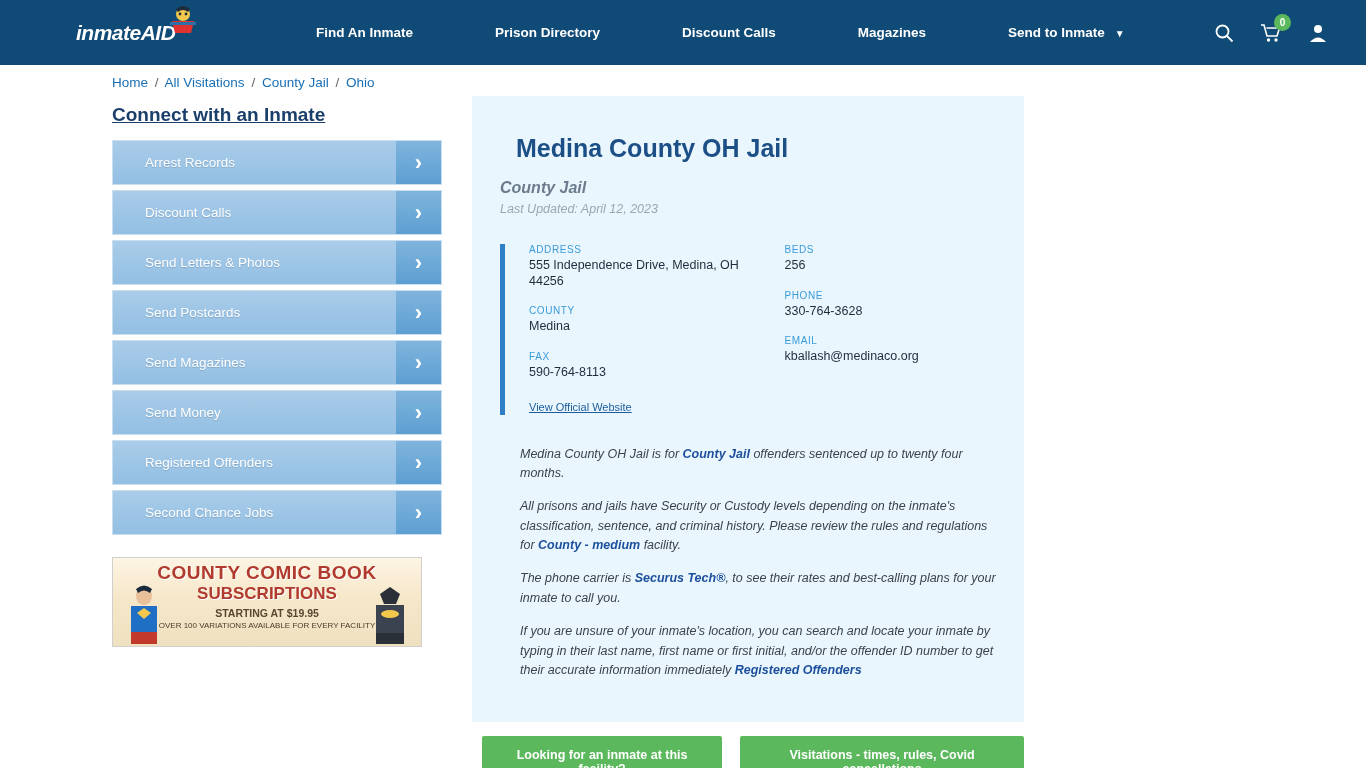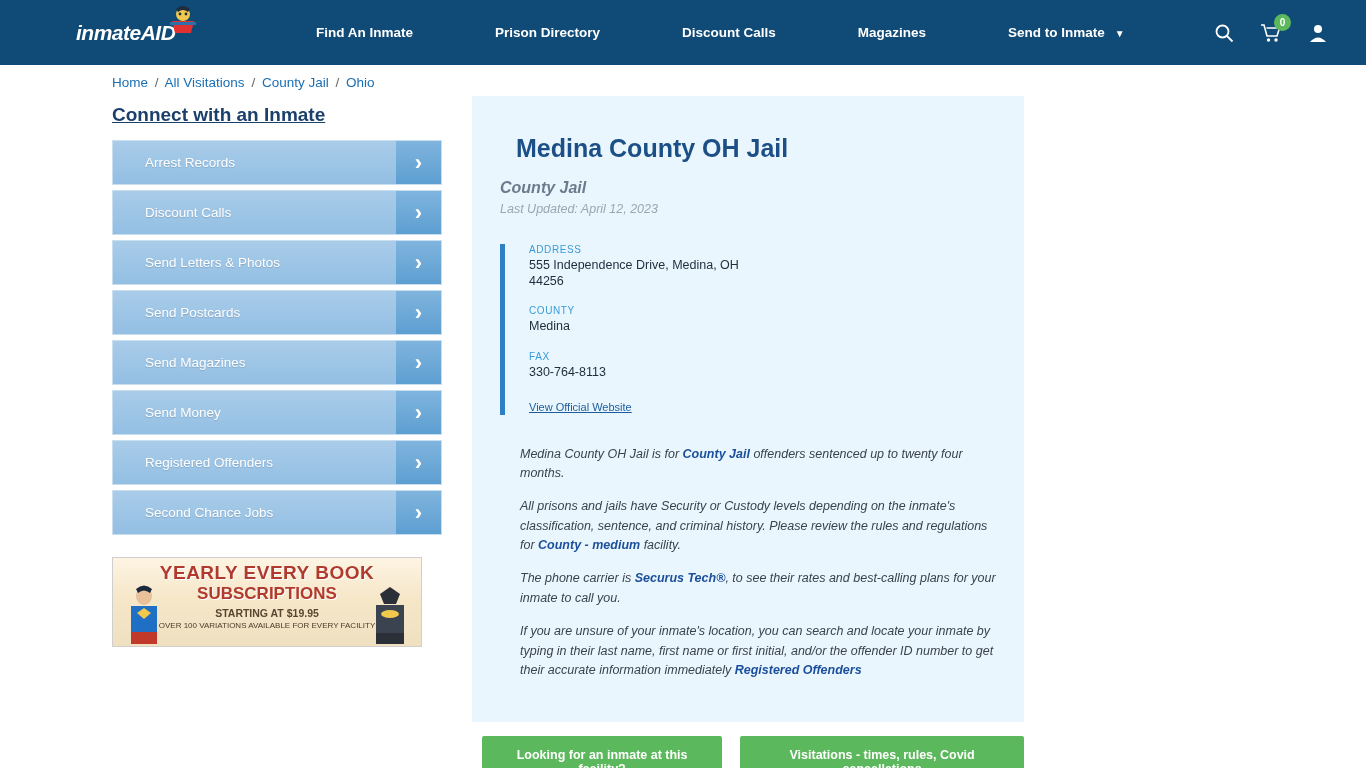--- a/index.html
+++ b/index.html
@@ -394,42 +394,50 @@
         <path d="M14 22 h26 v26 h-26 z" fill="#1f6fc4"></path>
         <path d="M27 24 l7 5 -7 6 -7 -6 z" fill="#f2c94c"></path>
         <path d="M14 48 h26 v12 h-26 z" fill="#c0392b"></path>
       </svg>
       <svg class="ad-hero-r" viewBox="0 0 54 62">
         <path d="M27 3 l10 7 -4 10 h-12 l-4 -10 z" fill="#2b2f38"></path>
         <path d="M13 21 h28 v28 h-28 z" fill="#3b4250"></path>
         <ellipse cx="27" cy="30" rx="9" ry="4" fill="#f2c94c"></ellipse>
         <path d="M13 49 h28 v11 h-28 z" fill="#2b2f38"></path>
       </svg>
-      <div class="ad-l1">YEARLY EVERY BOOK</div>
+      <div class="ad-l1">COUNTY COMIC BOOK</div>
       <div class="ad-l2">SUBSCRIPTIONS</div>
       <div class="ad-l3">STARTING AT $19.95</div>
       <div class="ad-l4">OVER 100 VARIATIONS AVAILABLE FOR EVERY FACILITY</div>
     </div>
   </div>
 
   <div class="content">
     <div class="card">
       <h1>Medina County OH Jail</h1>
       <div class="subtitle">County Jail</div>
       <div class="updated">Last Updated: April 12, 2023</div>
 
       <div class="info-wrap">
         <div class="info-col">
           <div class="info-lbl">ADDRESS</div>
           <div class="info-val">555 Independence Drive, Medina, OH 44256</div>
           <div class="info-lbl">COUNTY</div>
           <div class="info-val">Medina</div>
           <div class="info-lbl">FAX</div>
-          <div class="info-val">330-764-8113</div>
+          <div class="info-val">590-764-8113</div>
           <a class="official-link">View Official Website</a>
+        </div>
+        <div class="info-col right">
+          <div class="info-lbl">BEDS</div>
+          <div class="info-val">256</div>
+          <div class="info-lbl">PHONE</div>
+          <div class="info-val">330-764-3628</div>
+          <div class="info-lbl">EMAIL</div>
+          <div class="info-val">kballash@medinaco.org</div>
         </div>
       </div>
 
       <p class="para para-first"><span>Medina County OH Jail is for </span><b>County Jail</b><span> offenders sentenced up to twenty four months.</span></p>
       <p class="para"><span>All prisons and jails have Security or Custody levels depending on the inmate's classification, sentence, and criminal history. Please review the rules and regulations for </span><b>County - medium</b><span> facility.</span></p>
       <p class="para"><span>The phone carrier is </span><b>Securus Tech®</b><span>, to see their rates and best-calling plans for your inmate to call you.</span></p>
       <p class="para"><span>If you are unsure of your inmate's location, you can search and locate your inmate by typing in their last name, first name or first initial, and/or the offender ID number to get their accurate information immediately </span><b>Registered Offenders</b></p>
     </div>
 
     <div class="btn-row">

